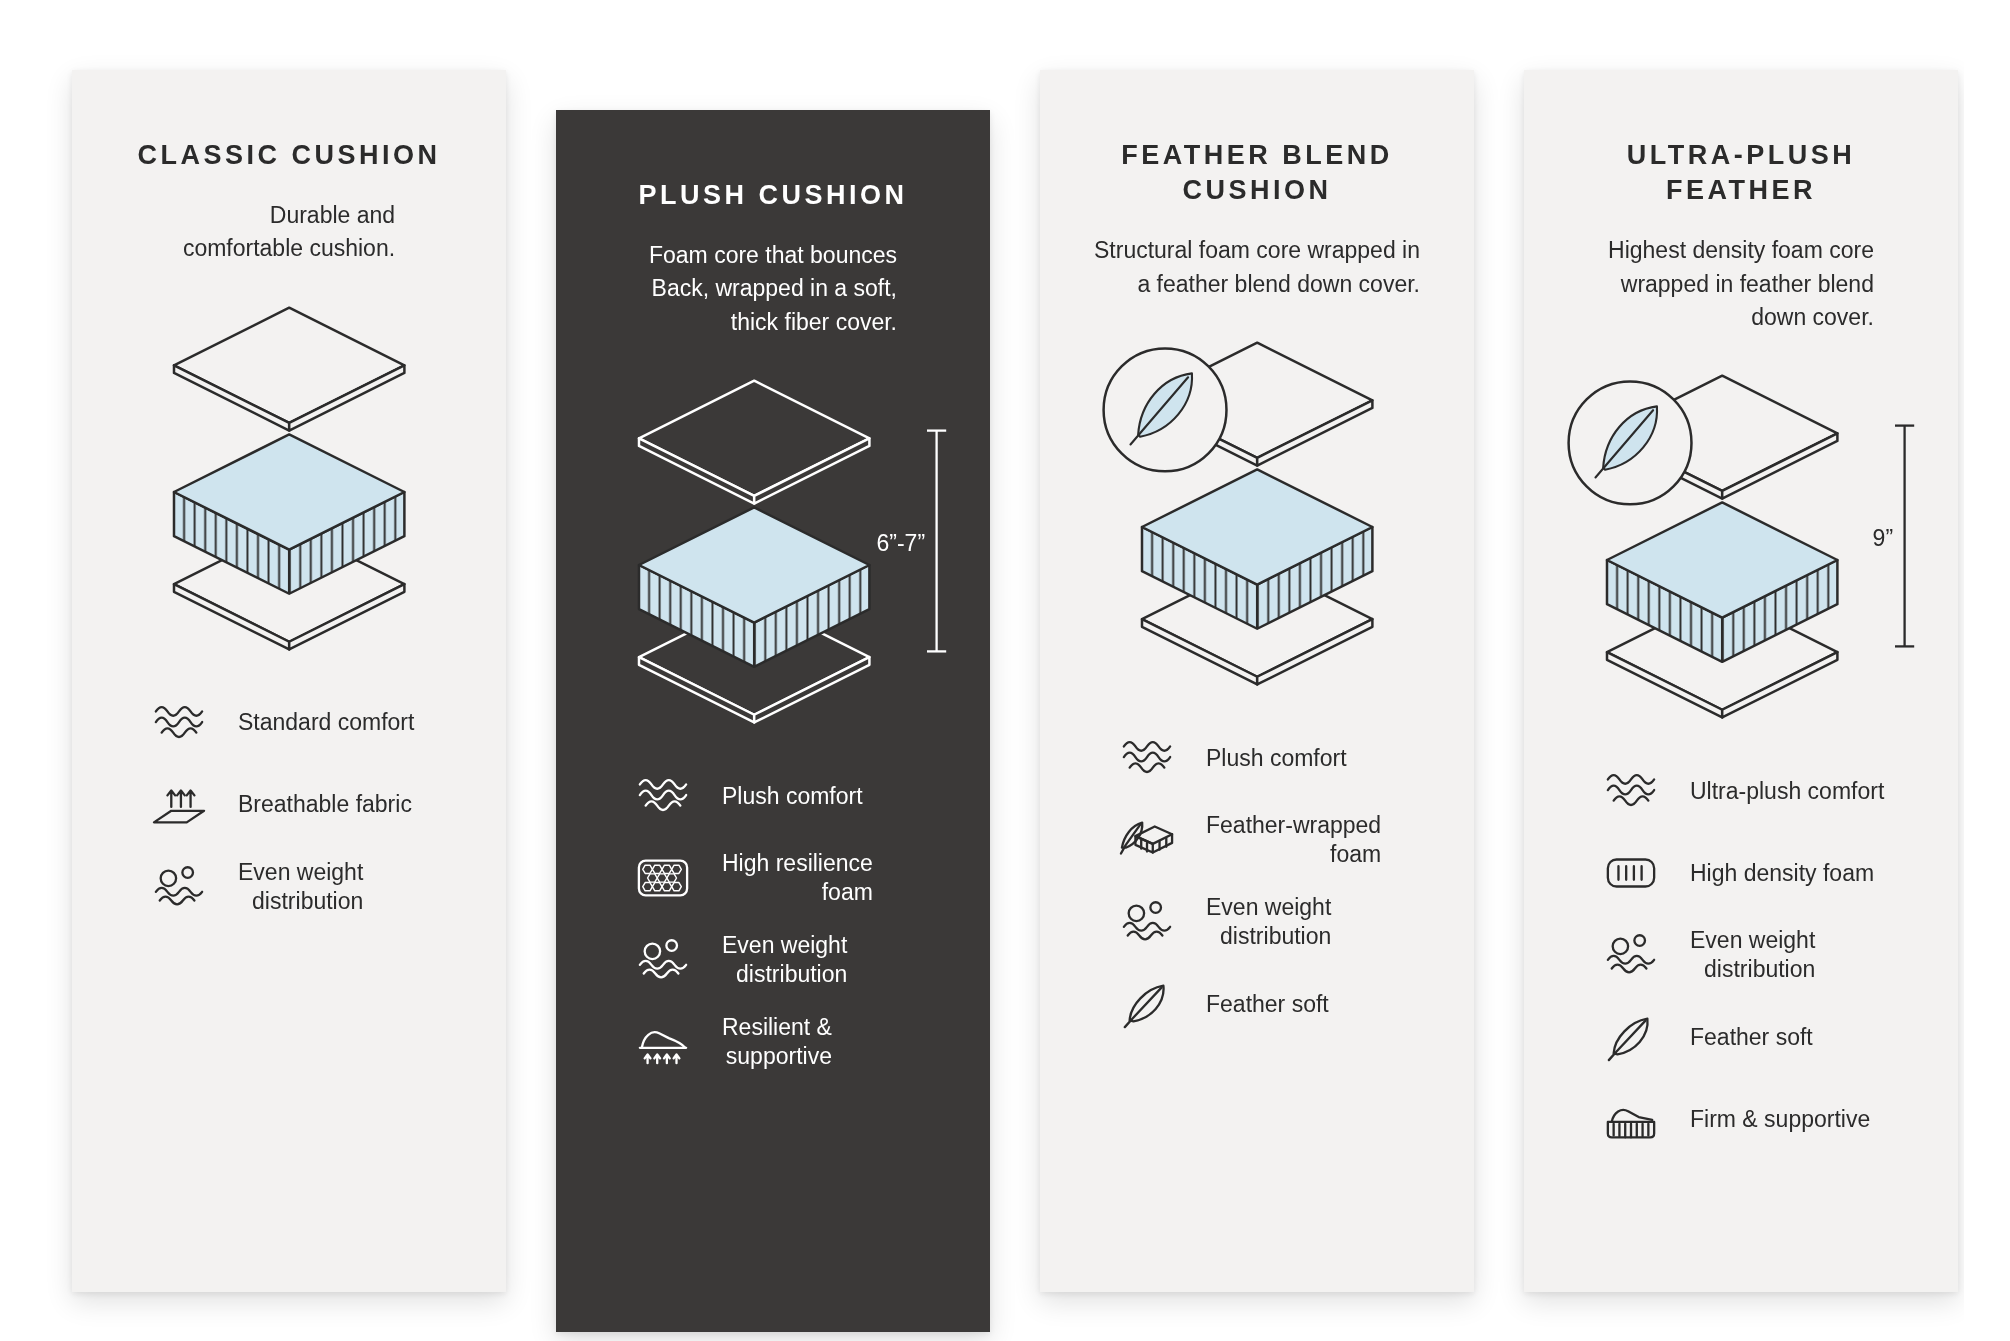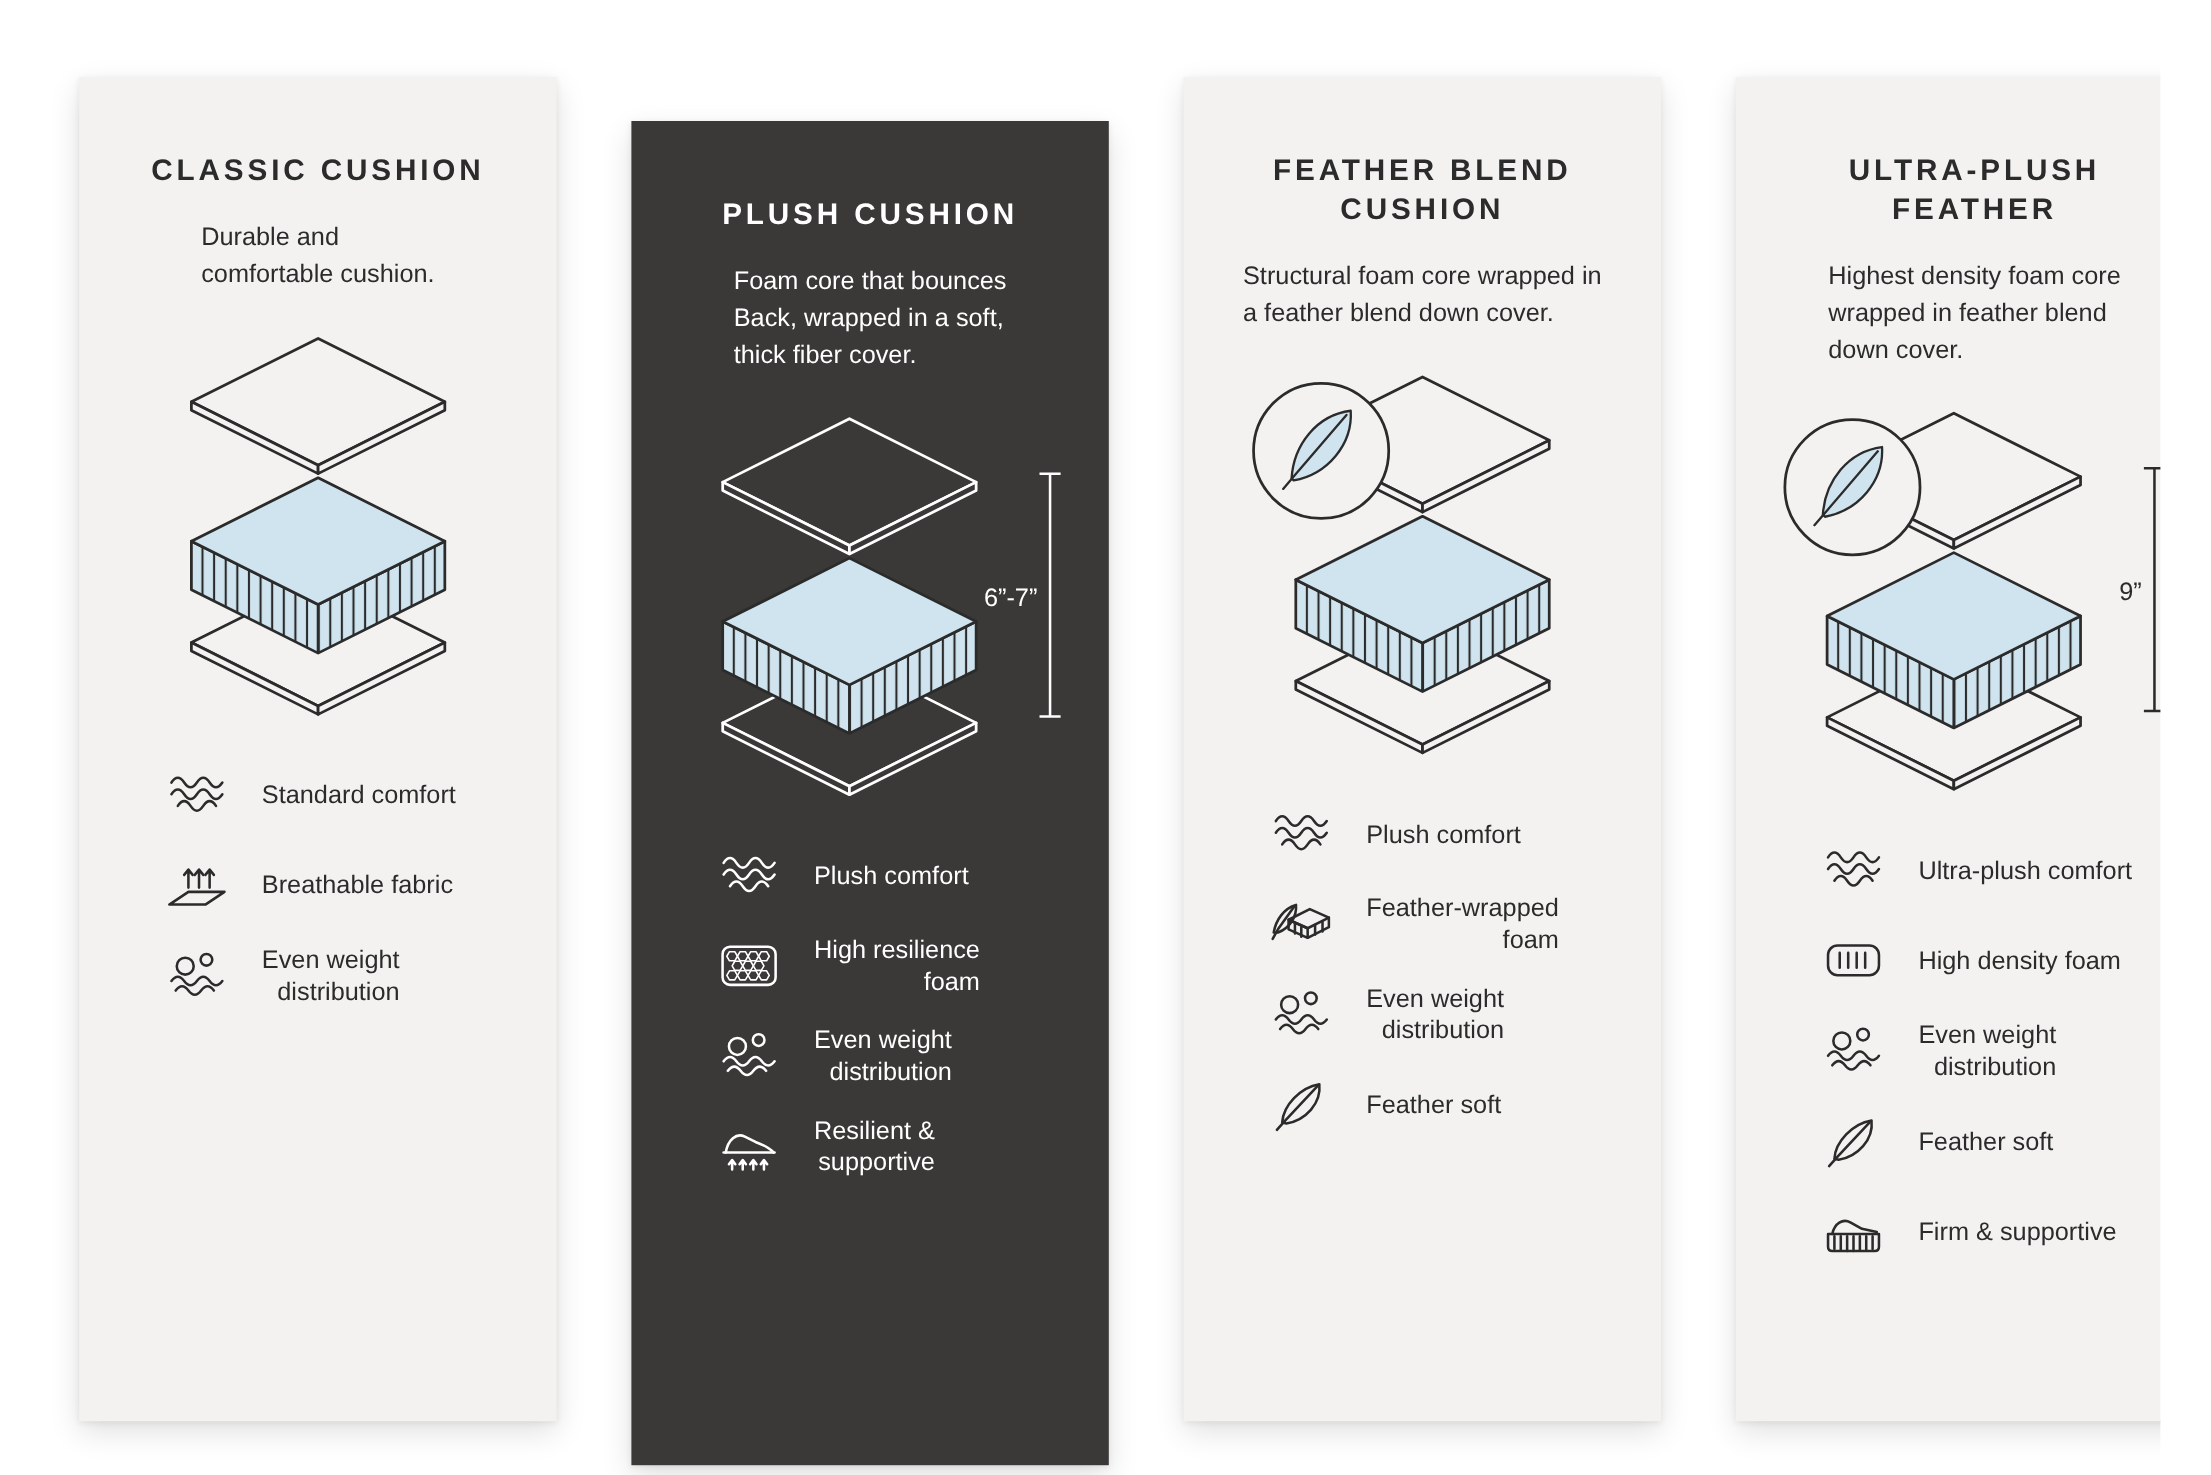--- a/index.html
+++ b/index.html
@@ -1,38 +1,38 @@
 <!DOCTYPE html>
 <html><head>
 <meta charset="utf-8">
 <title>Cushion Comparison</title>
 <style>
   * { box-sizing: border-box; }
   html,body { margin:0; padding:0; background:#ffffff; }
   .page {
     width:1964px; height:1341px; background:#ffffff;
     display:flex; align-items:flex-start;
-    padding:70px 0 0 72px; gap:68px;
+    padding:70px 0 0 72px; gap:50px;
     font-family:"Liberation Sans","DejaVu Sans",sans-serif;
     position:relative; overflow:hidden;
   }
   .card {
     flex:0 0 434px; width:434px; height:1222px;
     display:flex; flex-direction:column; align-items:center;
     padding:58px 34px 40px;
     box-shadow:0 10px 26px rgba(0,0,0,.12), 0 2px 6px rgba(0,0,0,.08);
   }
   .card--light { --bg:#f3f2f1; --line:#2b2b2b; --text:#2b2b2b; background:var(--bg); color:var(--text); }
   .card--dark  { --bg:#3b3938; --line:#ffffff; --text:#ffffff; background:var(--bg); color:var(--text);margin-top:40px; }
   .card-title {
     font-size:27px; font-weight:700; letter-spacing:3.5px;
     text-align:center; margin:10px 0 26px; white-space:pre-line; line-height:1.3;
   }
   .card-desc {
-    font-size:23px; line-height:1.45; text-align:left;
+    font-size:23px; line-height:1.45; text-align:right;
     margin:0 0 6px; white-space:pre-line; max-width:346px;
   }
   .illustration { margin:28px 0 34px; display:flex; justify-content:center; align-items:center;text-align:center; }
   .stack-svg { display:block; }
   .features { list-style:none; margin:0; padding:0 6px 0 42px; width:100%; }
   .feature { display:flex; align-items:center; gap:28px; min-height:58px; margin-bottom:24px;text-align:right; }
   .feature-icon { flex:0 0 62px; width:62px; display:flex; justify-content:center; color:var(--text); }
   .f-icon { width:62px; height:54px; }
   .feature-label { font-size:23px; line-height:1.25; white-space:pre-line; }
 

